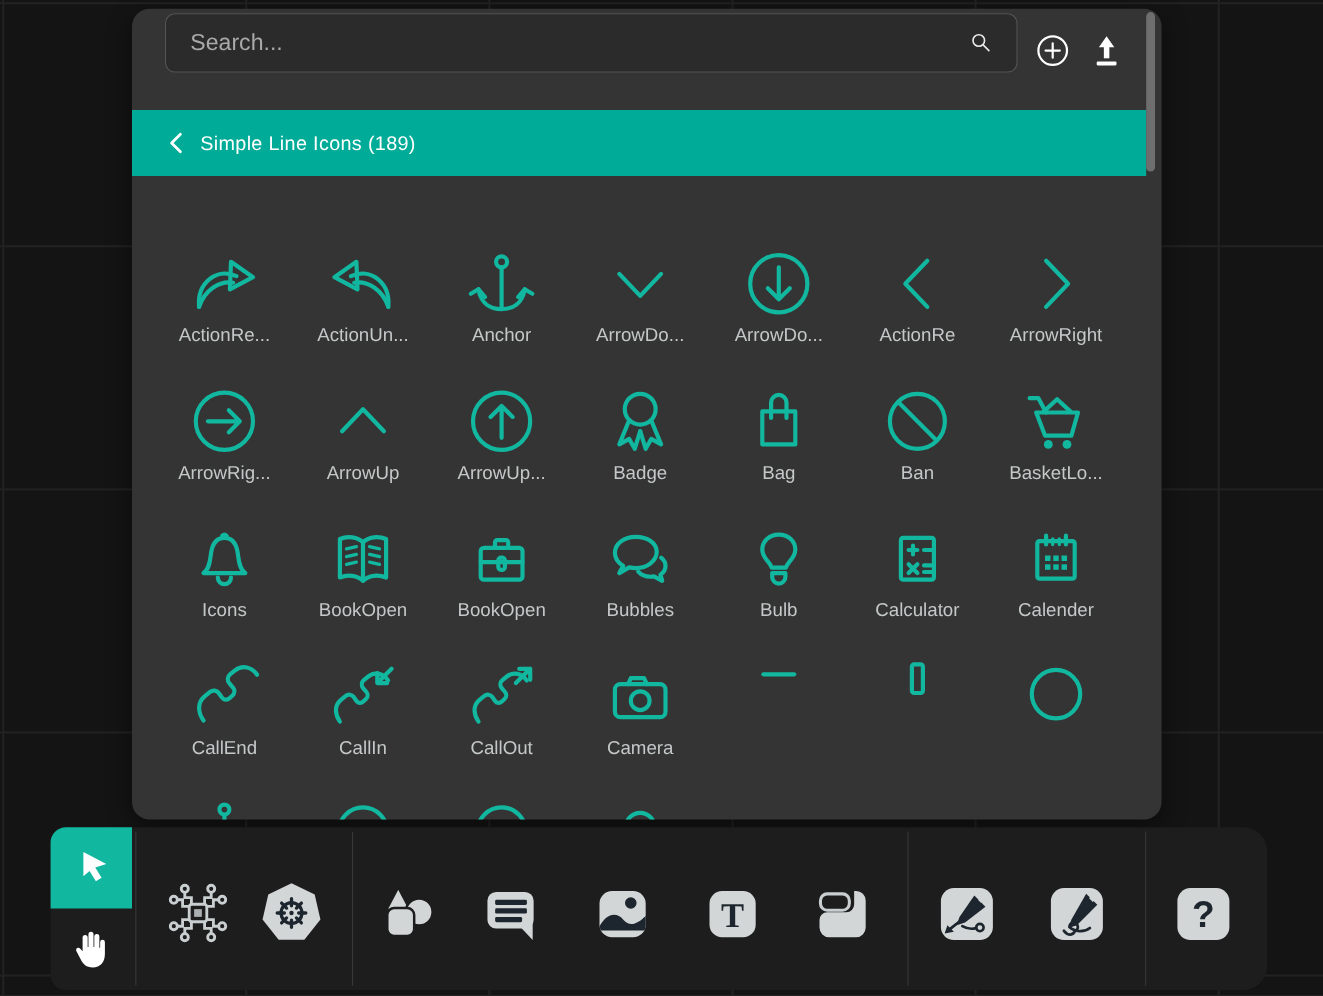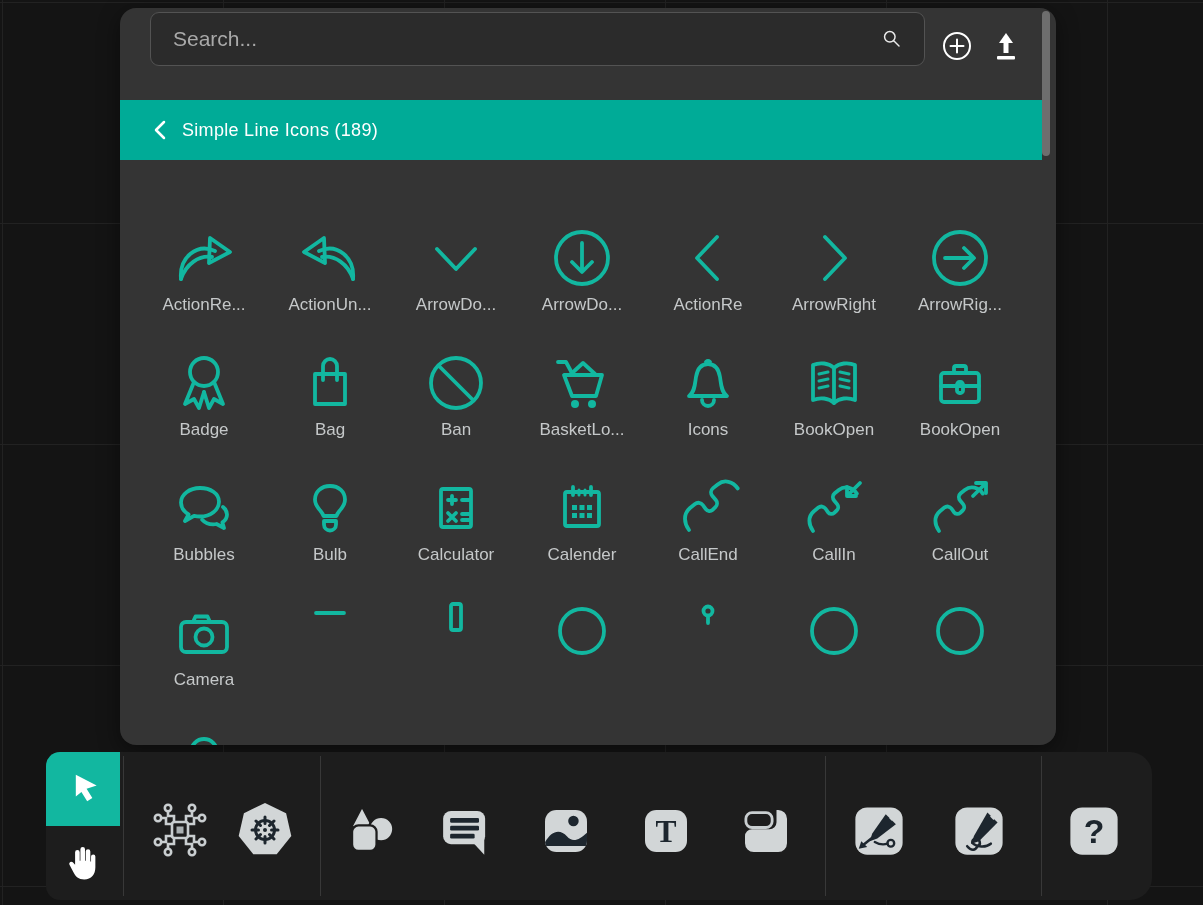--- a/index.html
+++ b/index.html
@@ -110,20 +110,32 @@
             <path d="M55 53 C57 31 39 17 21 25"></path>
             <path d="M55 53 C50 38 37 29 24 31"></path>
             <path d="M26 12 L6 26 L27 37 Z"></path>
           </svg>
         </div>
         <div class="clabel">ActionUn...</div>
       </div>
       <div class="cell">
         <div class="cicon" style="color: rgb(18, 183, 160);">
           <svg viewBox="0 0 64 64" fill="none" stroke="currentColor" stroke-width="3.8" stroke-linecap="round" stroke-linejoin="round">
+            <circle cx="32" cy="12" r="5"></circle>
+            <path d="M32 17 V54"></path>
+            <path d="M11 37 C13 50 22 55 32 55 C42 55 51 50 53 37"></path>
+            <path d="M11 37 L4 41 M11 37 L17 44"></path>
+            <path d="M53 37 L60 41 M53 37 L47 44"></path>
+          </svg>
+        </div>
+        <div class="clabel">Anchor</div>
+      </div>
+      <div class="cell">
+        <div class="cicon" style="color: rgb(18, 183, 160);">
+          <svg viewBox="0 0 64 64" fill="none" stroke="currentColor" stroke-width="3.8" stroke-linecap="round" stroke-linejoin="round">
             <path d="M13 23 L32 43 L51 23"></path>
           </svg>
         </div>
         <div class="clabel">ArrowDo...</div>
       </div>
       <div class="cell">
         <div class="cicon" style="color: rgb(18, 183, 160);">
           <svg viewBox="0 0 64 64" fill="none" stroke="currentColor" stroke-width="3.8" stroke-linecap="round" stroke-linejoin="round">
             <circle cx="32" cy="32" r="26"></circle>
             <path d="M32 17 V45 M22 36 L32 46 L42 36"></path>
@@ -148,20 +160,37 @@
         <div class="clabel">ArrowRight</div>
       </div>
       <div class="cell">
         <div class="cicon" style="color: rgb(18, 183, 160);">
           <svg viewBox="0 0 64 64" fill="none" stroke="currentColor" stroke-width="3.8" stroke-linecap="round" stroke-linejoin="round">
             <circle cx="32" cy="32" r="26"></circle>
             <path d="M17 32 H45 M36 22 L46 32 L36 42"></path>
           </svg>
         </div>
         <div class="clabel">ArrowRig...</div>
+      </div>
+      <div class="cell">
+        <div class="cicon" style="color: rgb(18, 183, 160);">
+          <svg viewBox="0 0 64 64" fill="none" stroke="currentColor" stroke-width="3.8" stroke-linecap="round" stroke-linejoin="round">
+            <path d="M13 41 L32 21 L51 41"></path>
+          </svg>
+        </div>
+        <div class="clabel">ArrowUp</div>
+      </div>
+      <div class="cell">
+        <div class="cicon" style="color: rgb(18, 183, 160);">
+          <svg viewBox="0 0 64 64" fill="none" stroke="currentColor" stroke-width="3.8" stroke-linecap="round" stroke-linejoin="round">
+            <circle cx="32" cy="32" r="26"></circle>
+            <path d="M32 47 V19 M22 28 L32 18 L42 28"></path>
+          </svg>
+        </div>
+        <div class="clabel">ArrowUp...</div>
       </div>
       <div class="cell">
         <div class="cicon" style="color: rgb(18, 183, 160);">
           <svg viewBox="0 0 64 64" fill="none" stroke="currentColor" stroke-width="3.8" stroke-linecap="round" stroke-linejoin="round">
             <circle cx="32" cy="21" r="14"></circle>
             <path d="M22 31 L13 53 L22 48 L27 57 L32 41"></path>
             <path d="M42 31 L51 53 L42 48 L37 57 L32 41"></path>
           </svg>
         </div>
         <div class="clabel">Badge</div>

